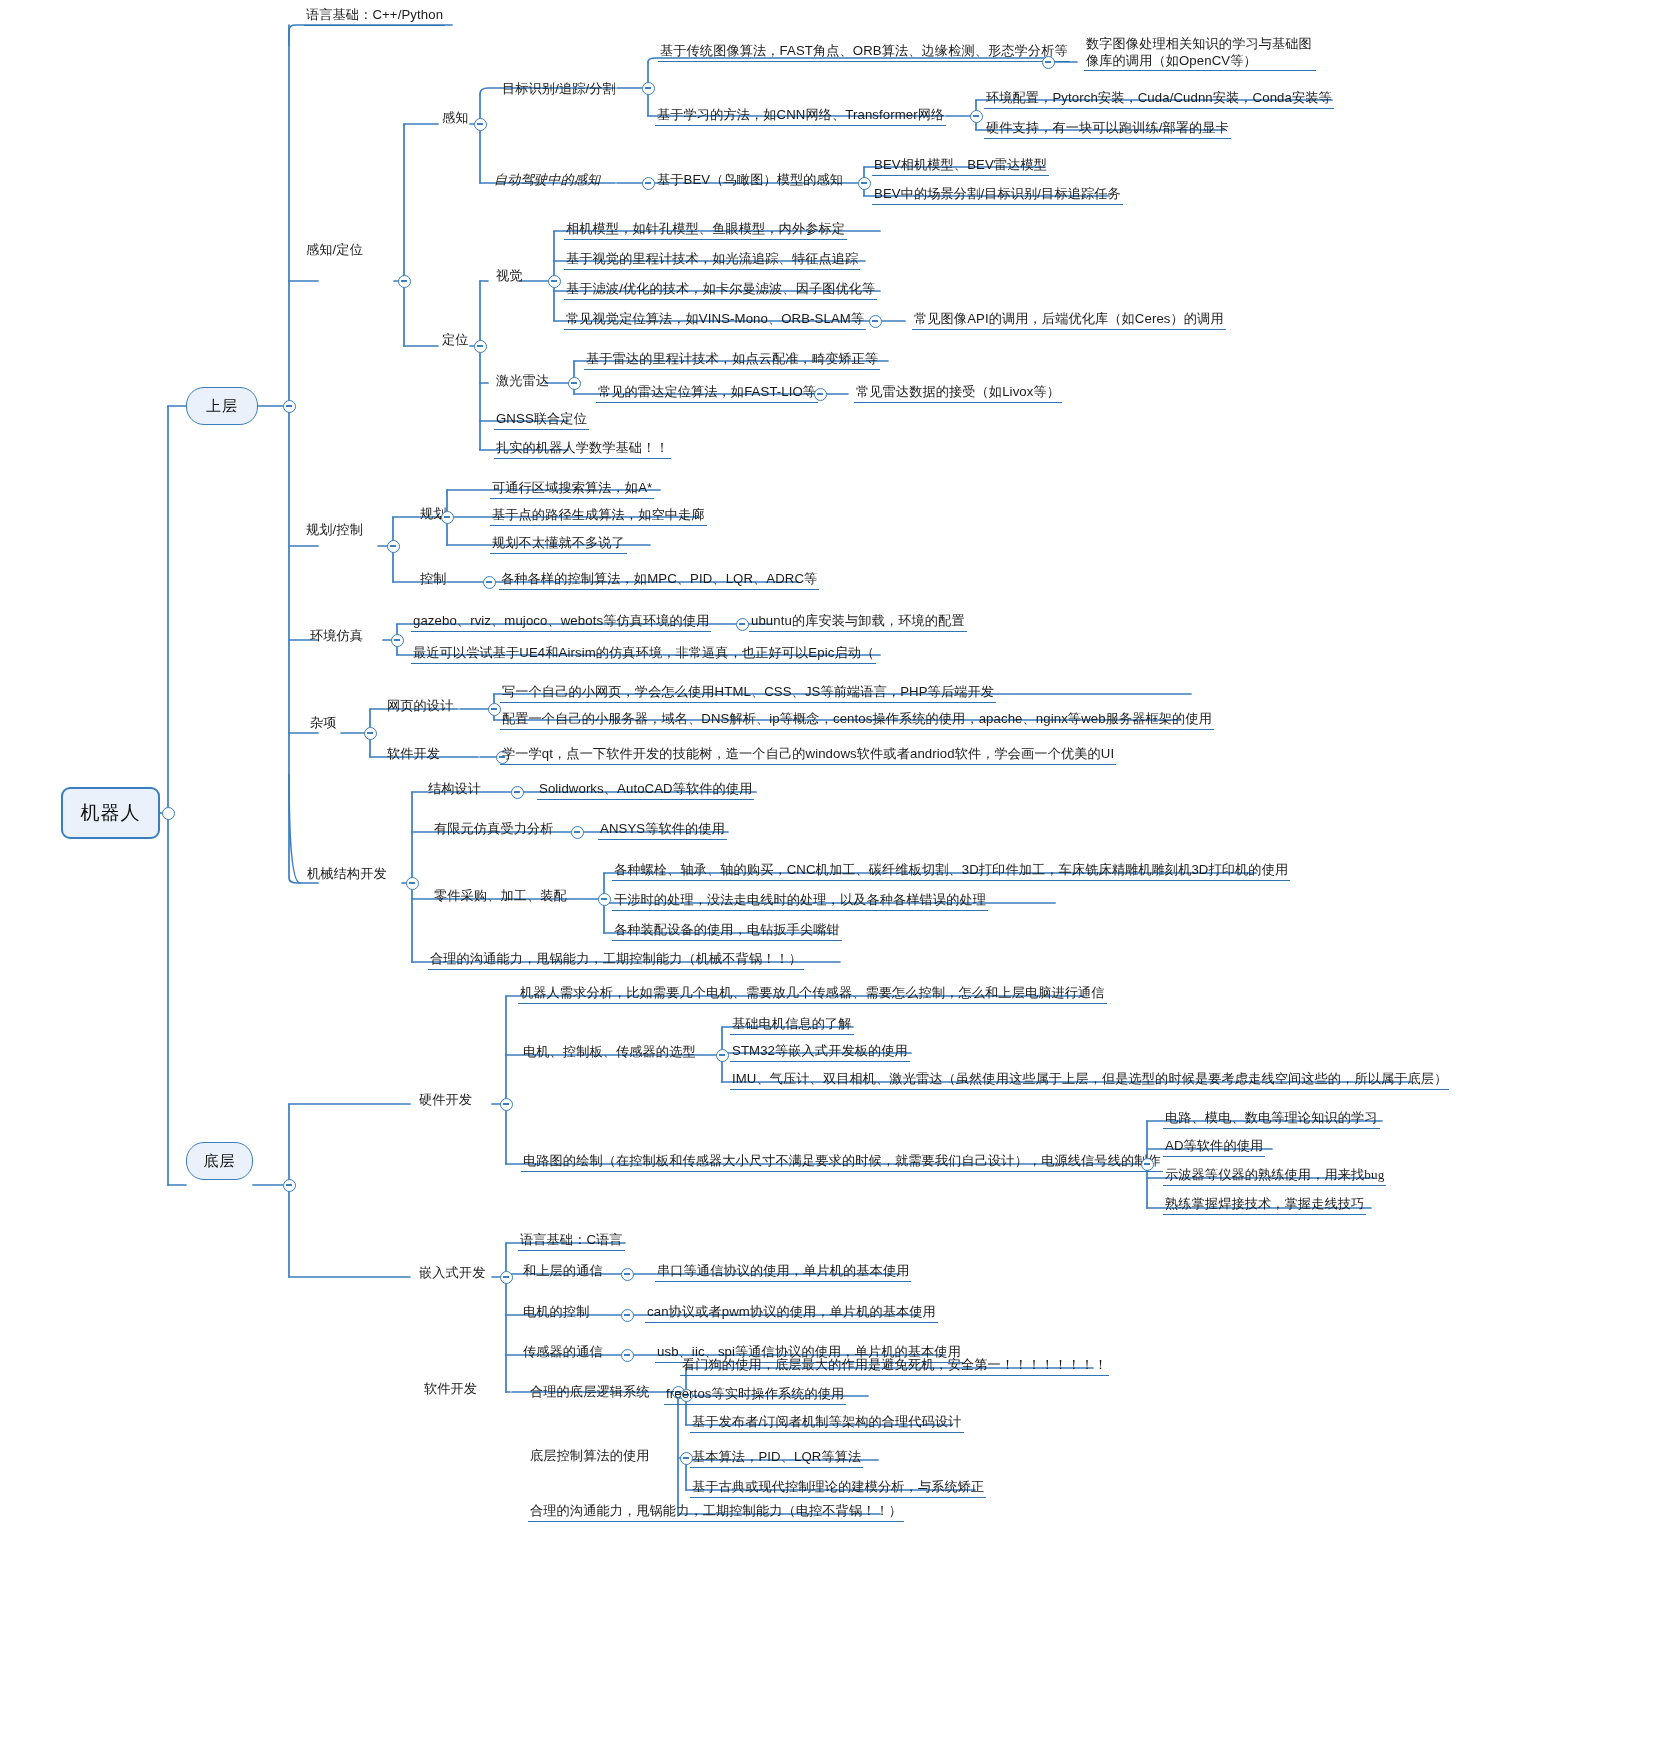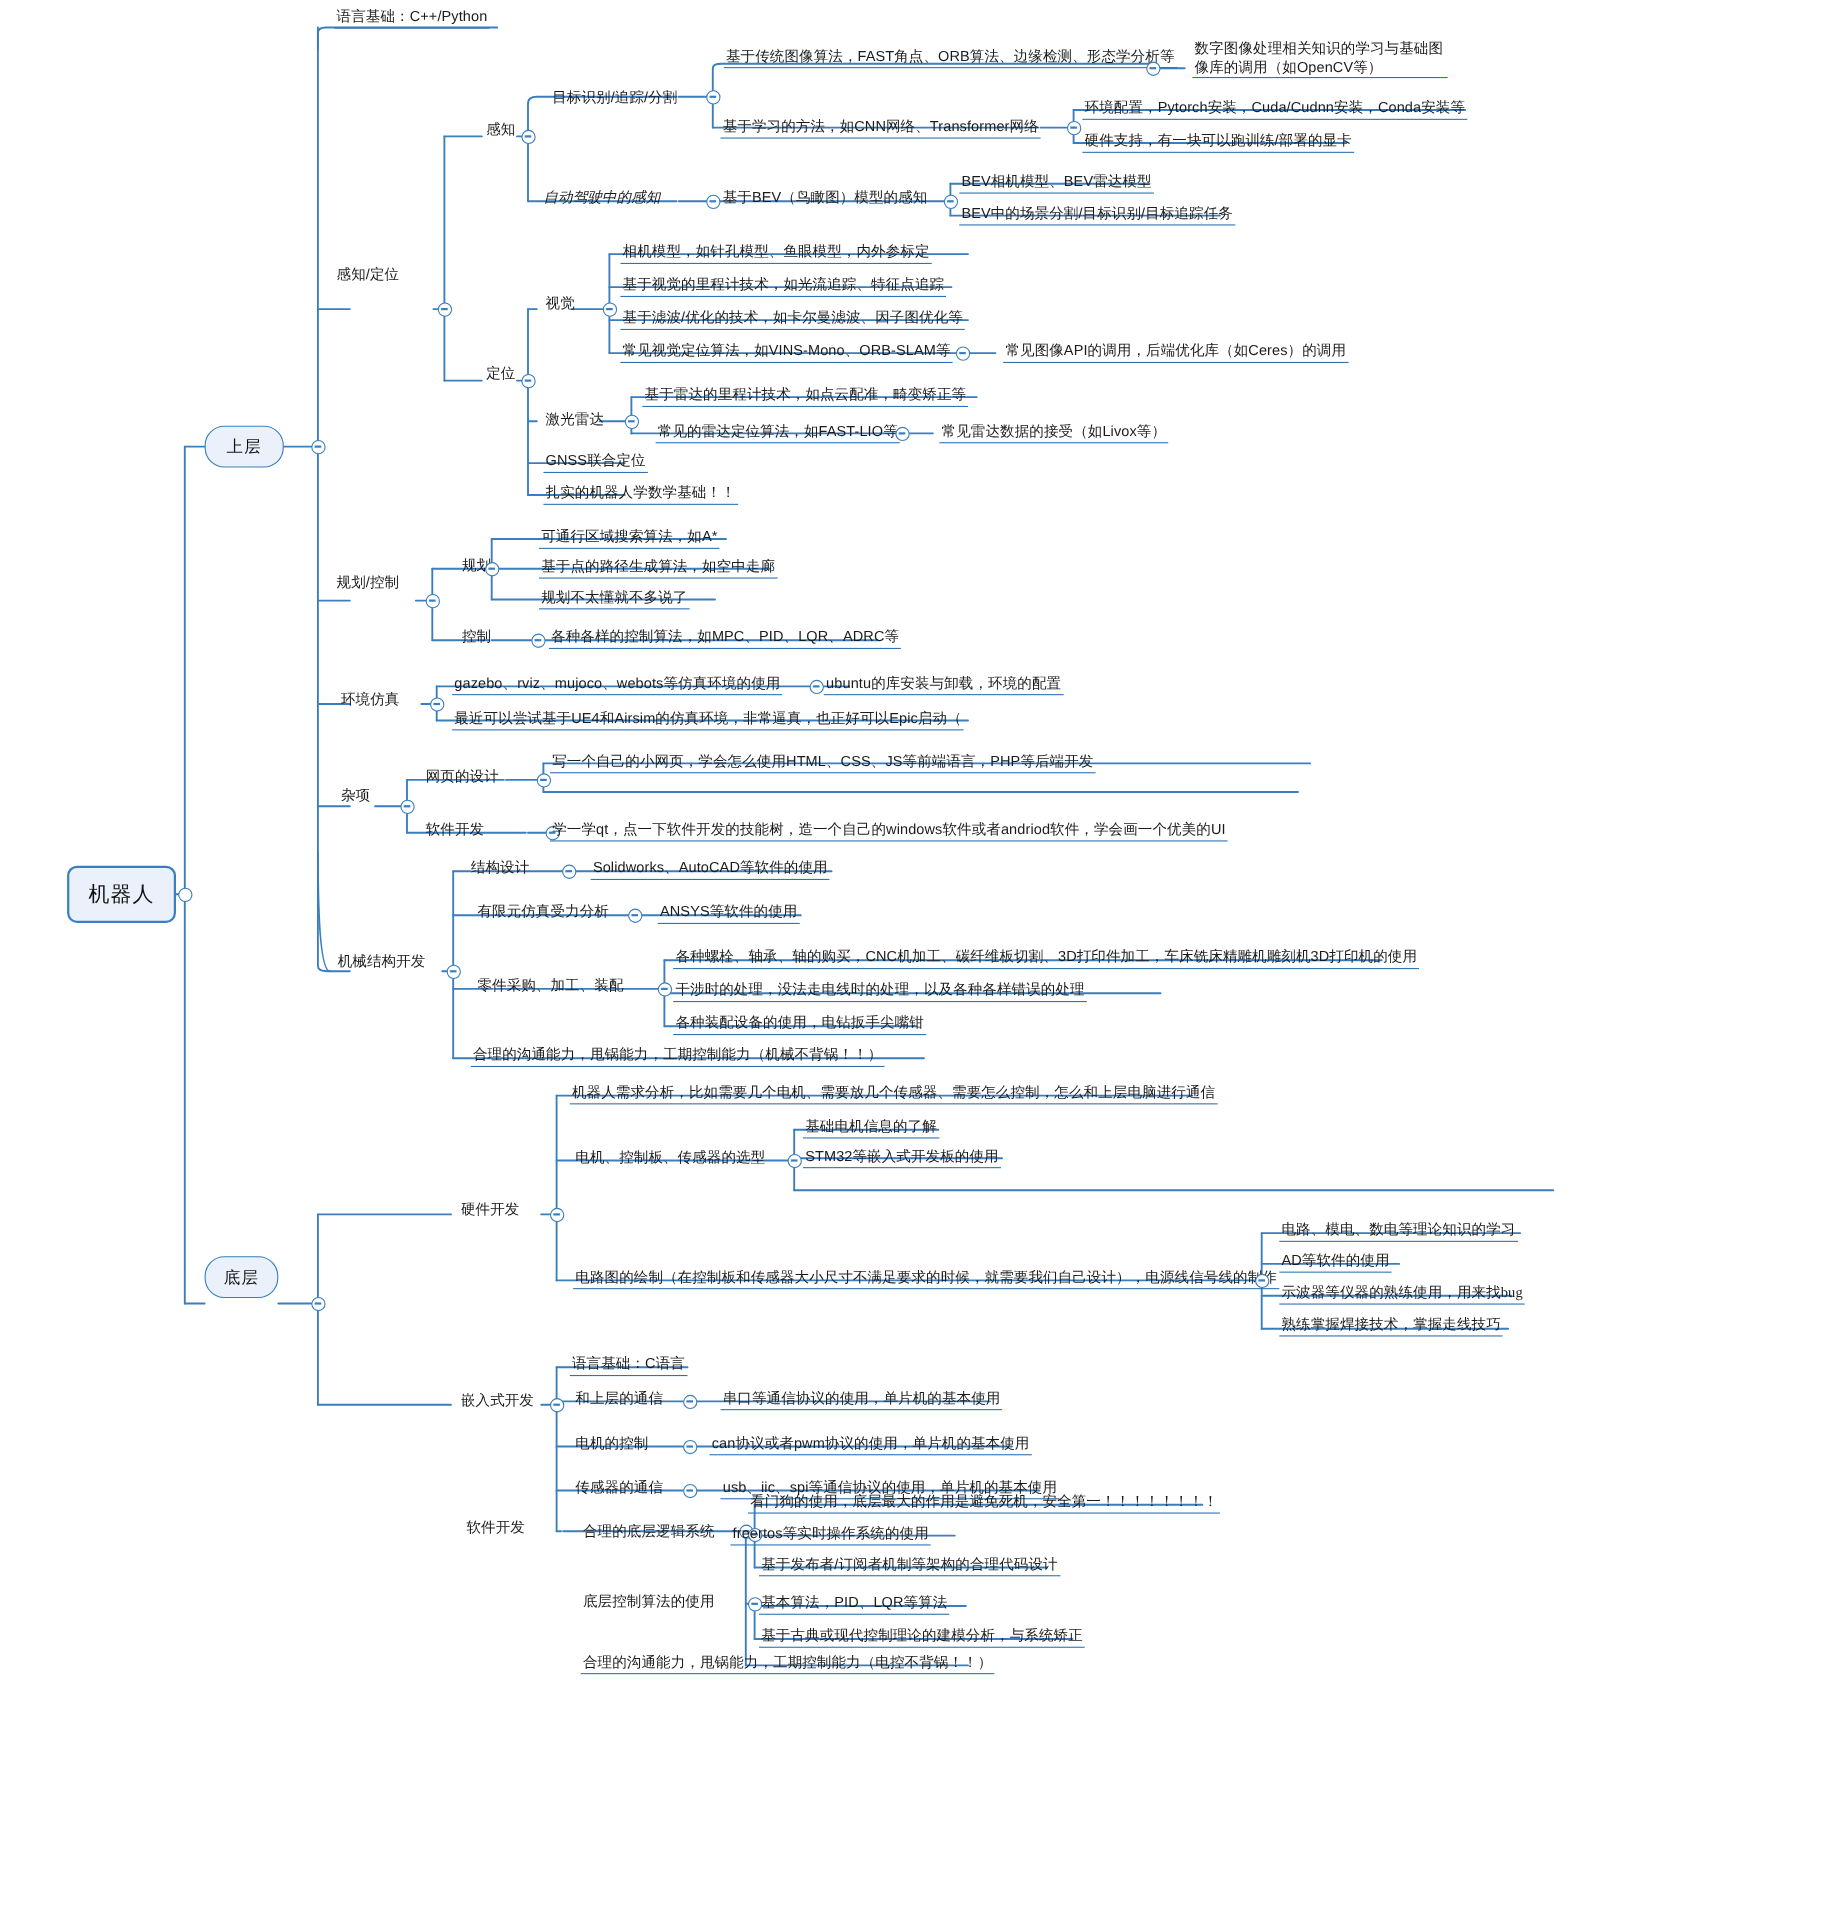--- a/index.html
+++ b/index.html
@@ -337,20 +337,21 @@
   <div class="node u" style="left:499px;top:571px;">各种各样的控制算法，如MPC、PID、LQR、ADRC等</div>
 
   <div class="node u" style="left:411px;top:613px;">gazebo、rviz、mujoco、webots等仿真环境的使用</div>
   <span class="tog" style="left:742px;top:624px;"></span>
   <div class="node u" style="left:749px;top:613px;">ubuntu的库安装与卸载，环境的配置</div>
   <div class="node u" style="left:411px;top:645px;">最近可以尝试基于UE4和Airsim的仿真环境，非常逼真，也正好可以Epic启动（</div>
 
   <div class="node" style="left:385px;top:698px;">网页的设计</div>
   <span class="tog" style="left:494px;top:709px;"></span>
   <div class="node u" style="left:500px;top:684px;">写一个自己的小网页，学会怎么使用HTML、CSS、JS等前端语言，PHP等后端开发</div>
+  <div class="node u" style="left:500px;top:711px;">配置一个自己的小服务器，域名、DNS解析、ip等概念，centos操作系统的使用，apache、nginx等web服务器框架的使用</div>
 
   <div class="node" style="left:385px;top:746px;">软件开发</div>
   <span class="tog" style="left:502px;top:757px;"></span>
   <div class="node u" style="left:500px;top:746px;">学一学qt，点一下软件开发的技能树，造一个自己的windows软件或者andriod软件，学会画一个优美的UI</div>
 
   <div class="node" style="left:426px;top:781px;">结构设计</div>
   <span class="tog" style="left:517px;top:792px;"></span>
   <div class="node u" style="left:537px;top:781px;">Solidworks、AutoCAD等软件的使用</div>
 
   <div class="node" style="left:432px;top:821px;">有限元仿真受力分析</div>
@@ -370,20 +371,21 @@
 
   <div class="node" style="left:417px;top:1265px;">嵌入式开发</div>
   <span class="tog" style="left:506px;top:1277px;"></span>
 
   <div class="node u" style="left:518px;top:985px;">机器人需求分析，比如需要几个电机、需要放几个传感器、需要怎么控制，怎么和上层电脑进行通信</div>
 
   <div class="node" style="left:521px;top:1044px;">电机、控制板、传感器的选型</div>
   <span class="tog" style="left:722px;top:1055px;"></span>
   <div class="node u" style="left:730px;top:1016px;">基础电机信息的了解</div>
   <div class="node u" style="left:730px;top:1043px;">STM32等嵌入式开发板的使用</div>
+  <div class="node u" style="left:730px;top:1071px;">IMU、气压计、双目相机、激光雷达（虽然使用这些属于上层，但是选型的时候是要考虑走线空间这些的，所以属于底层）</div>
 
   <div class="node u" style="left:521px;top:1153px;">电路图的绘制（在控制板和传感器大小尺寸不满足要求的时候，就需要我们自己设计），电源线信号线的制作</div>
   <span class="tog" style="left:1147px;top:1164px;"></span>
   <div class="node u" style="left:1163px;top:1110px;">电路、模电、数电等理论知识的学习</div>
   <div class="node u" style="left:1163px;top:1138px;">AD等软件的使用</div>
   <div class="node u" style="left:1163px;top:1167px;font-family:Liberation Serif, serif;">示波器等仪器的熟练使用，用来找bug</div>
   <div class="node u" style="left:1163px;top:1196px;">熟练掌握焊接技术，掌握走线技巧</div>
 
   <div class="node u" style="left:518px;top:1232px;">语言基础：C语言</div>
 

